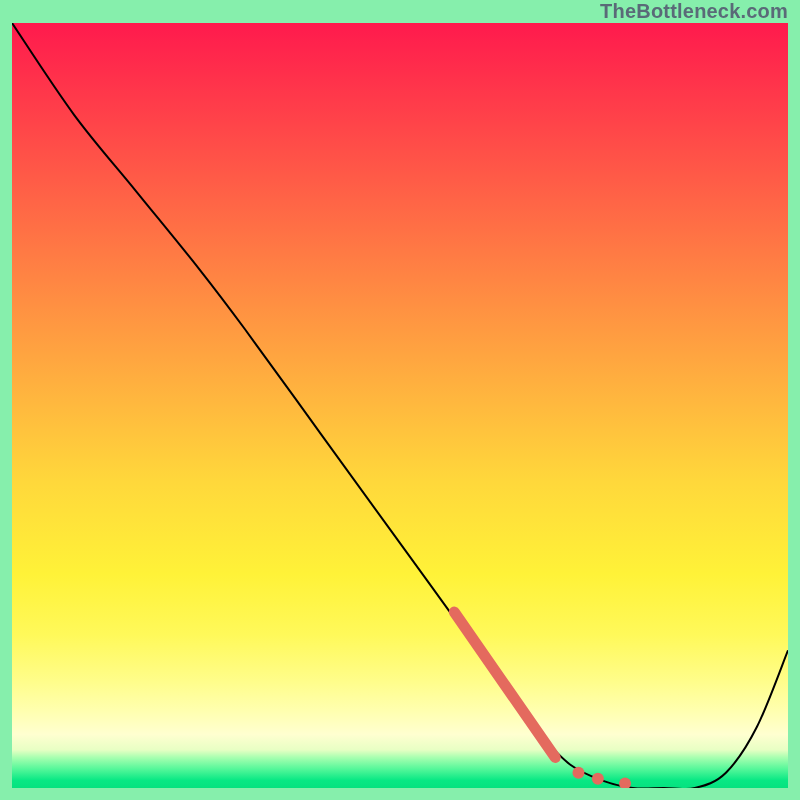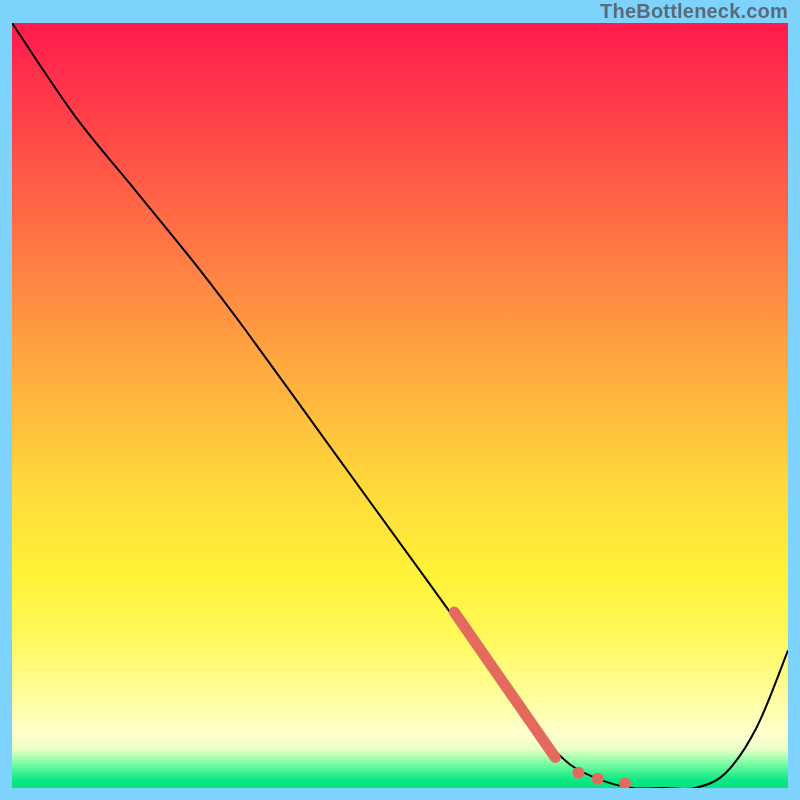--- a/index.html
+++ b/index.html
@@ -7,21 +7,21 @@
     padding: 0;
     width: 800px;
     height: 800px;
     overflow: hidden;
     background: #000;
     font-family: Arial, Helvetica, sans-serif;
   }
   .outer {
     width: 800px;
     height: 800px;
-    background: #7dd3fc;
+    background: #86efac;
     position: relative;
   }
   .plot-area {
     position: absolute;
     left: 12px;
     top: 23px;
     width: 776px;
     height: 765px;
     overflow: hidden;
   }

